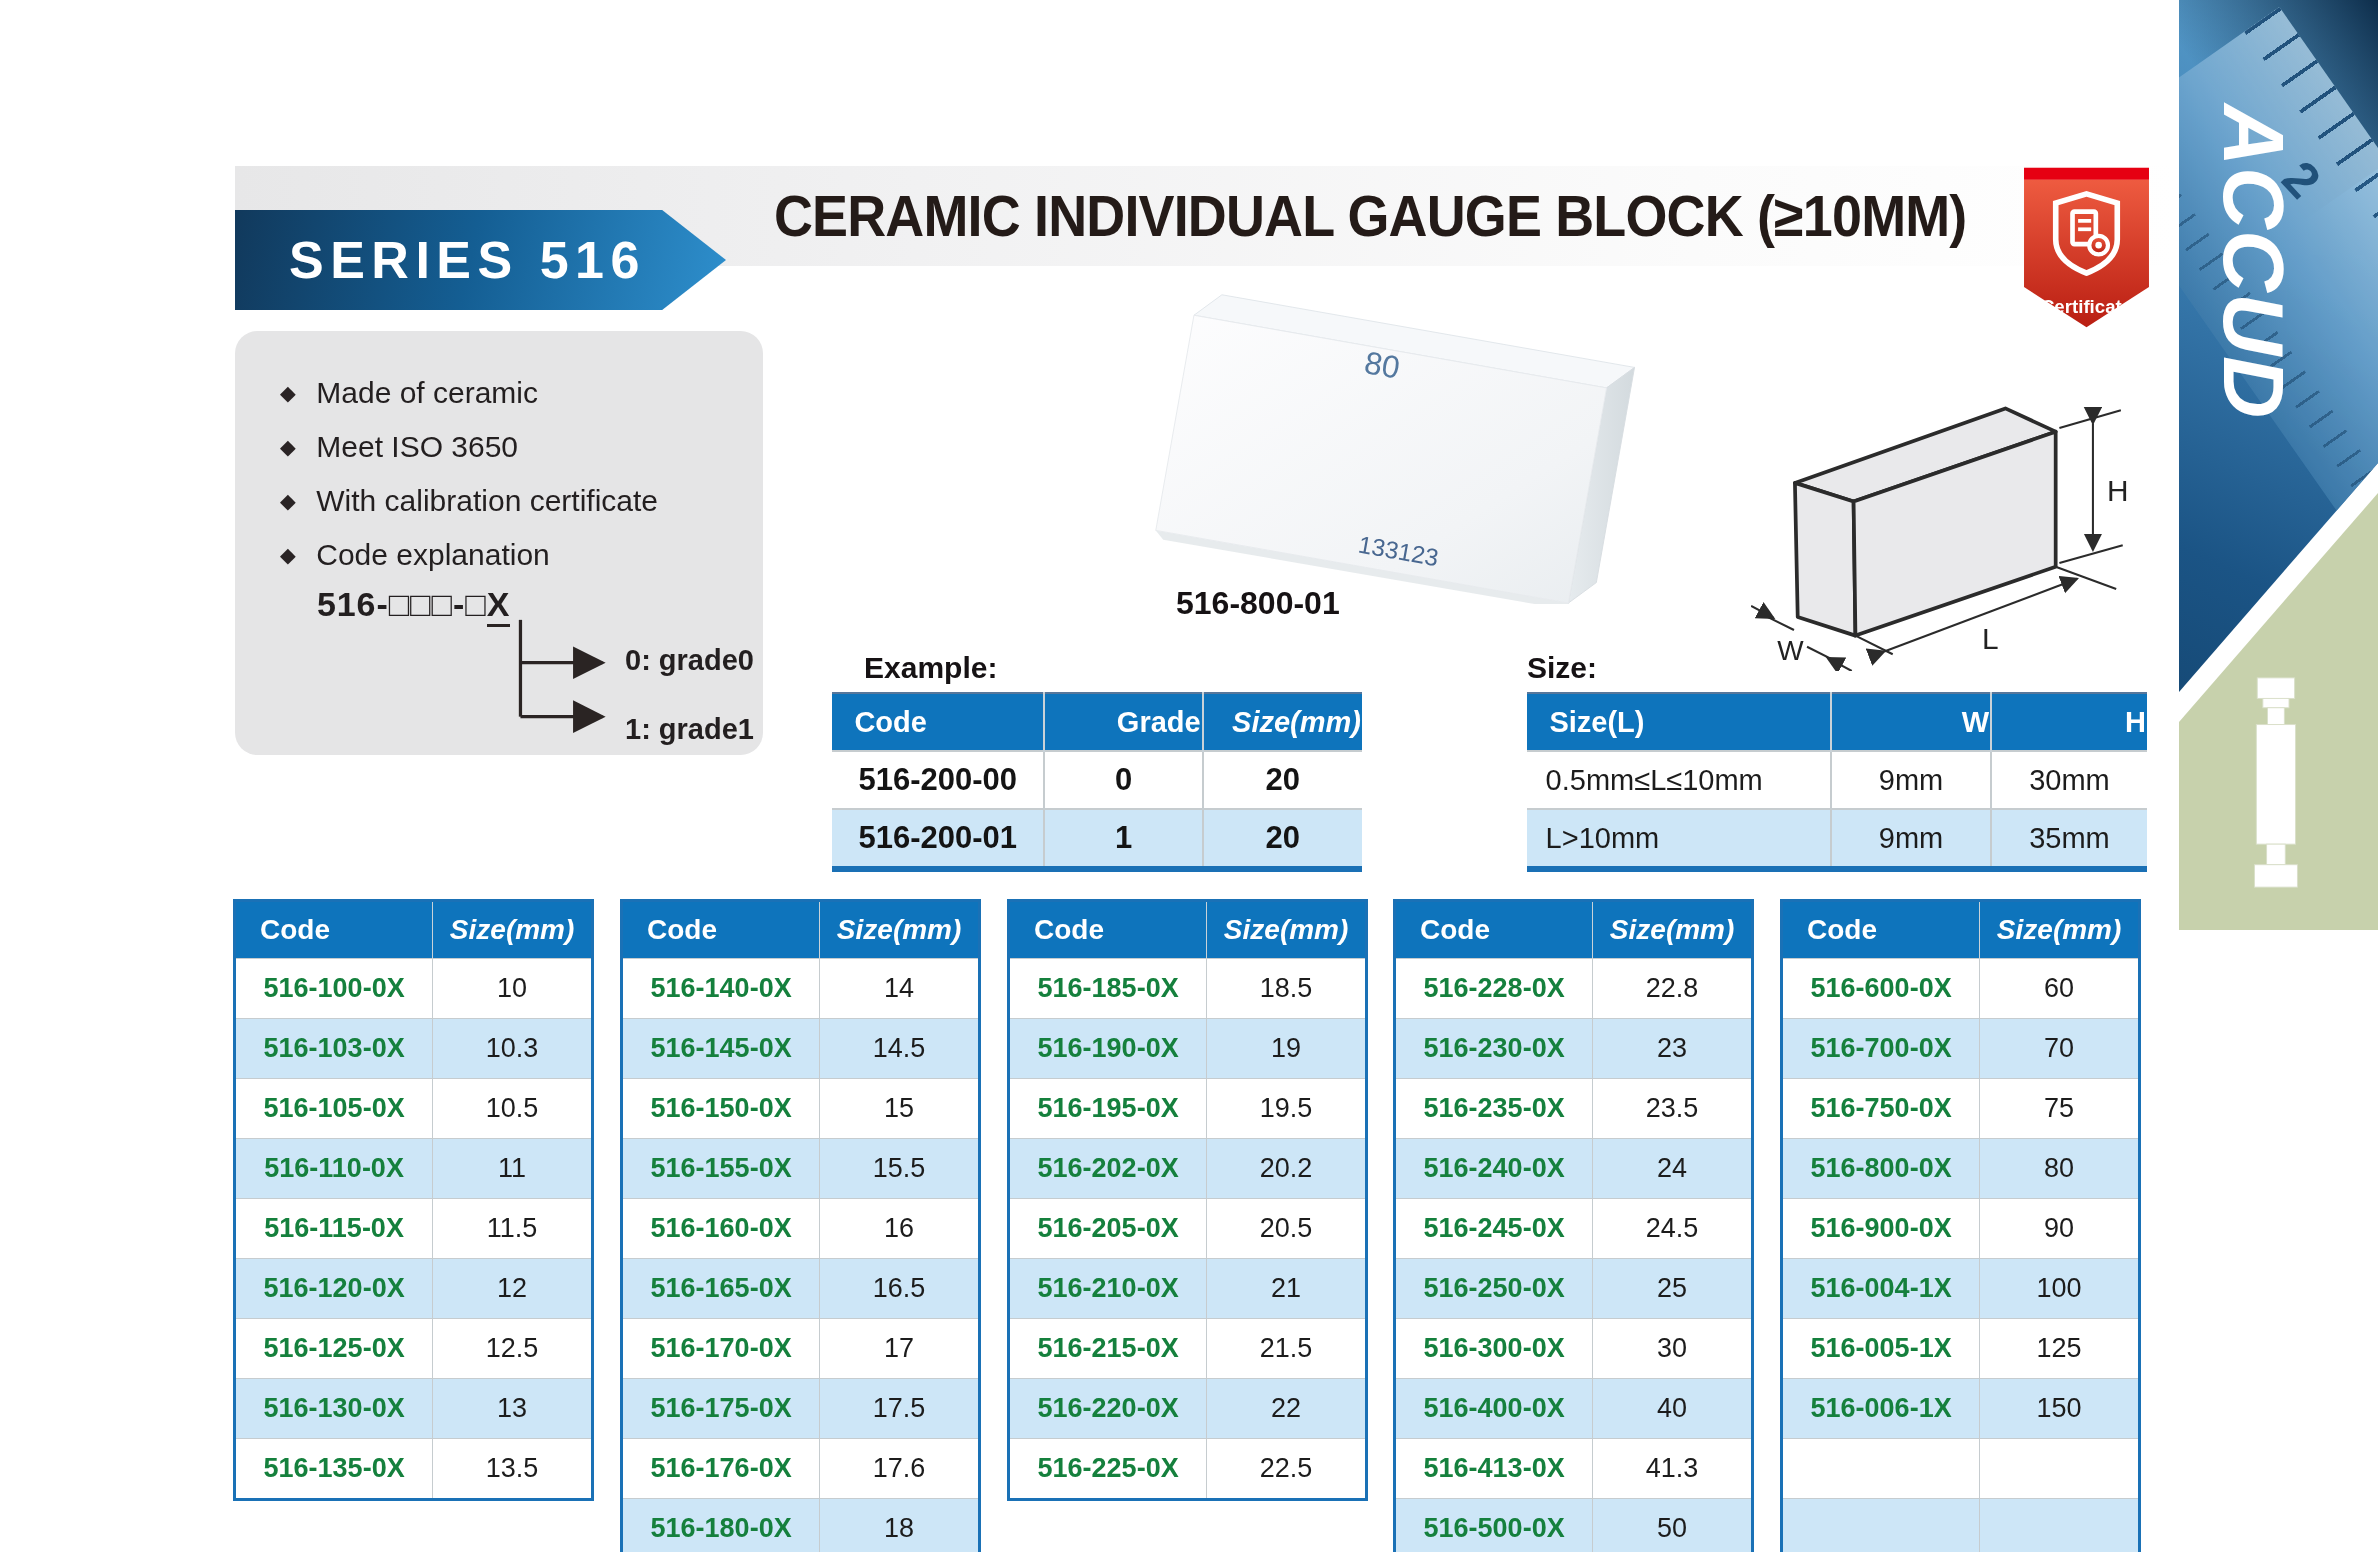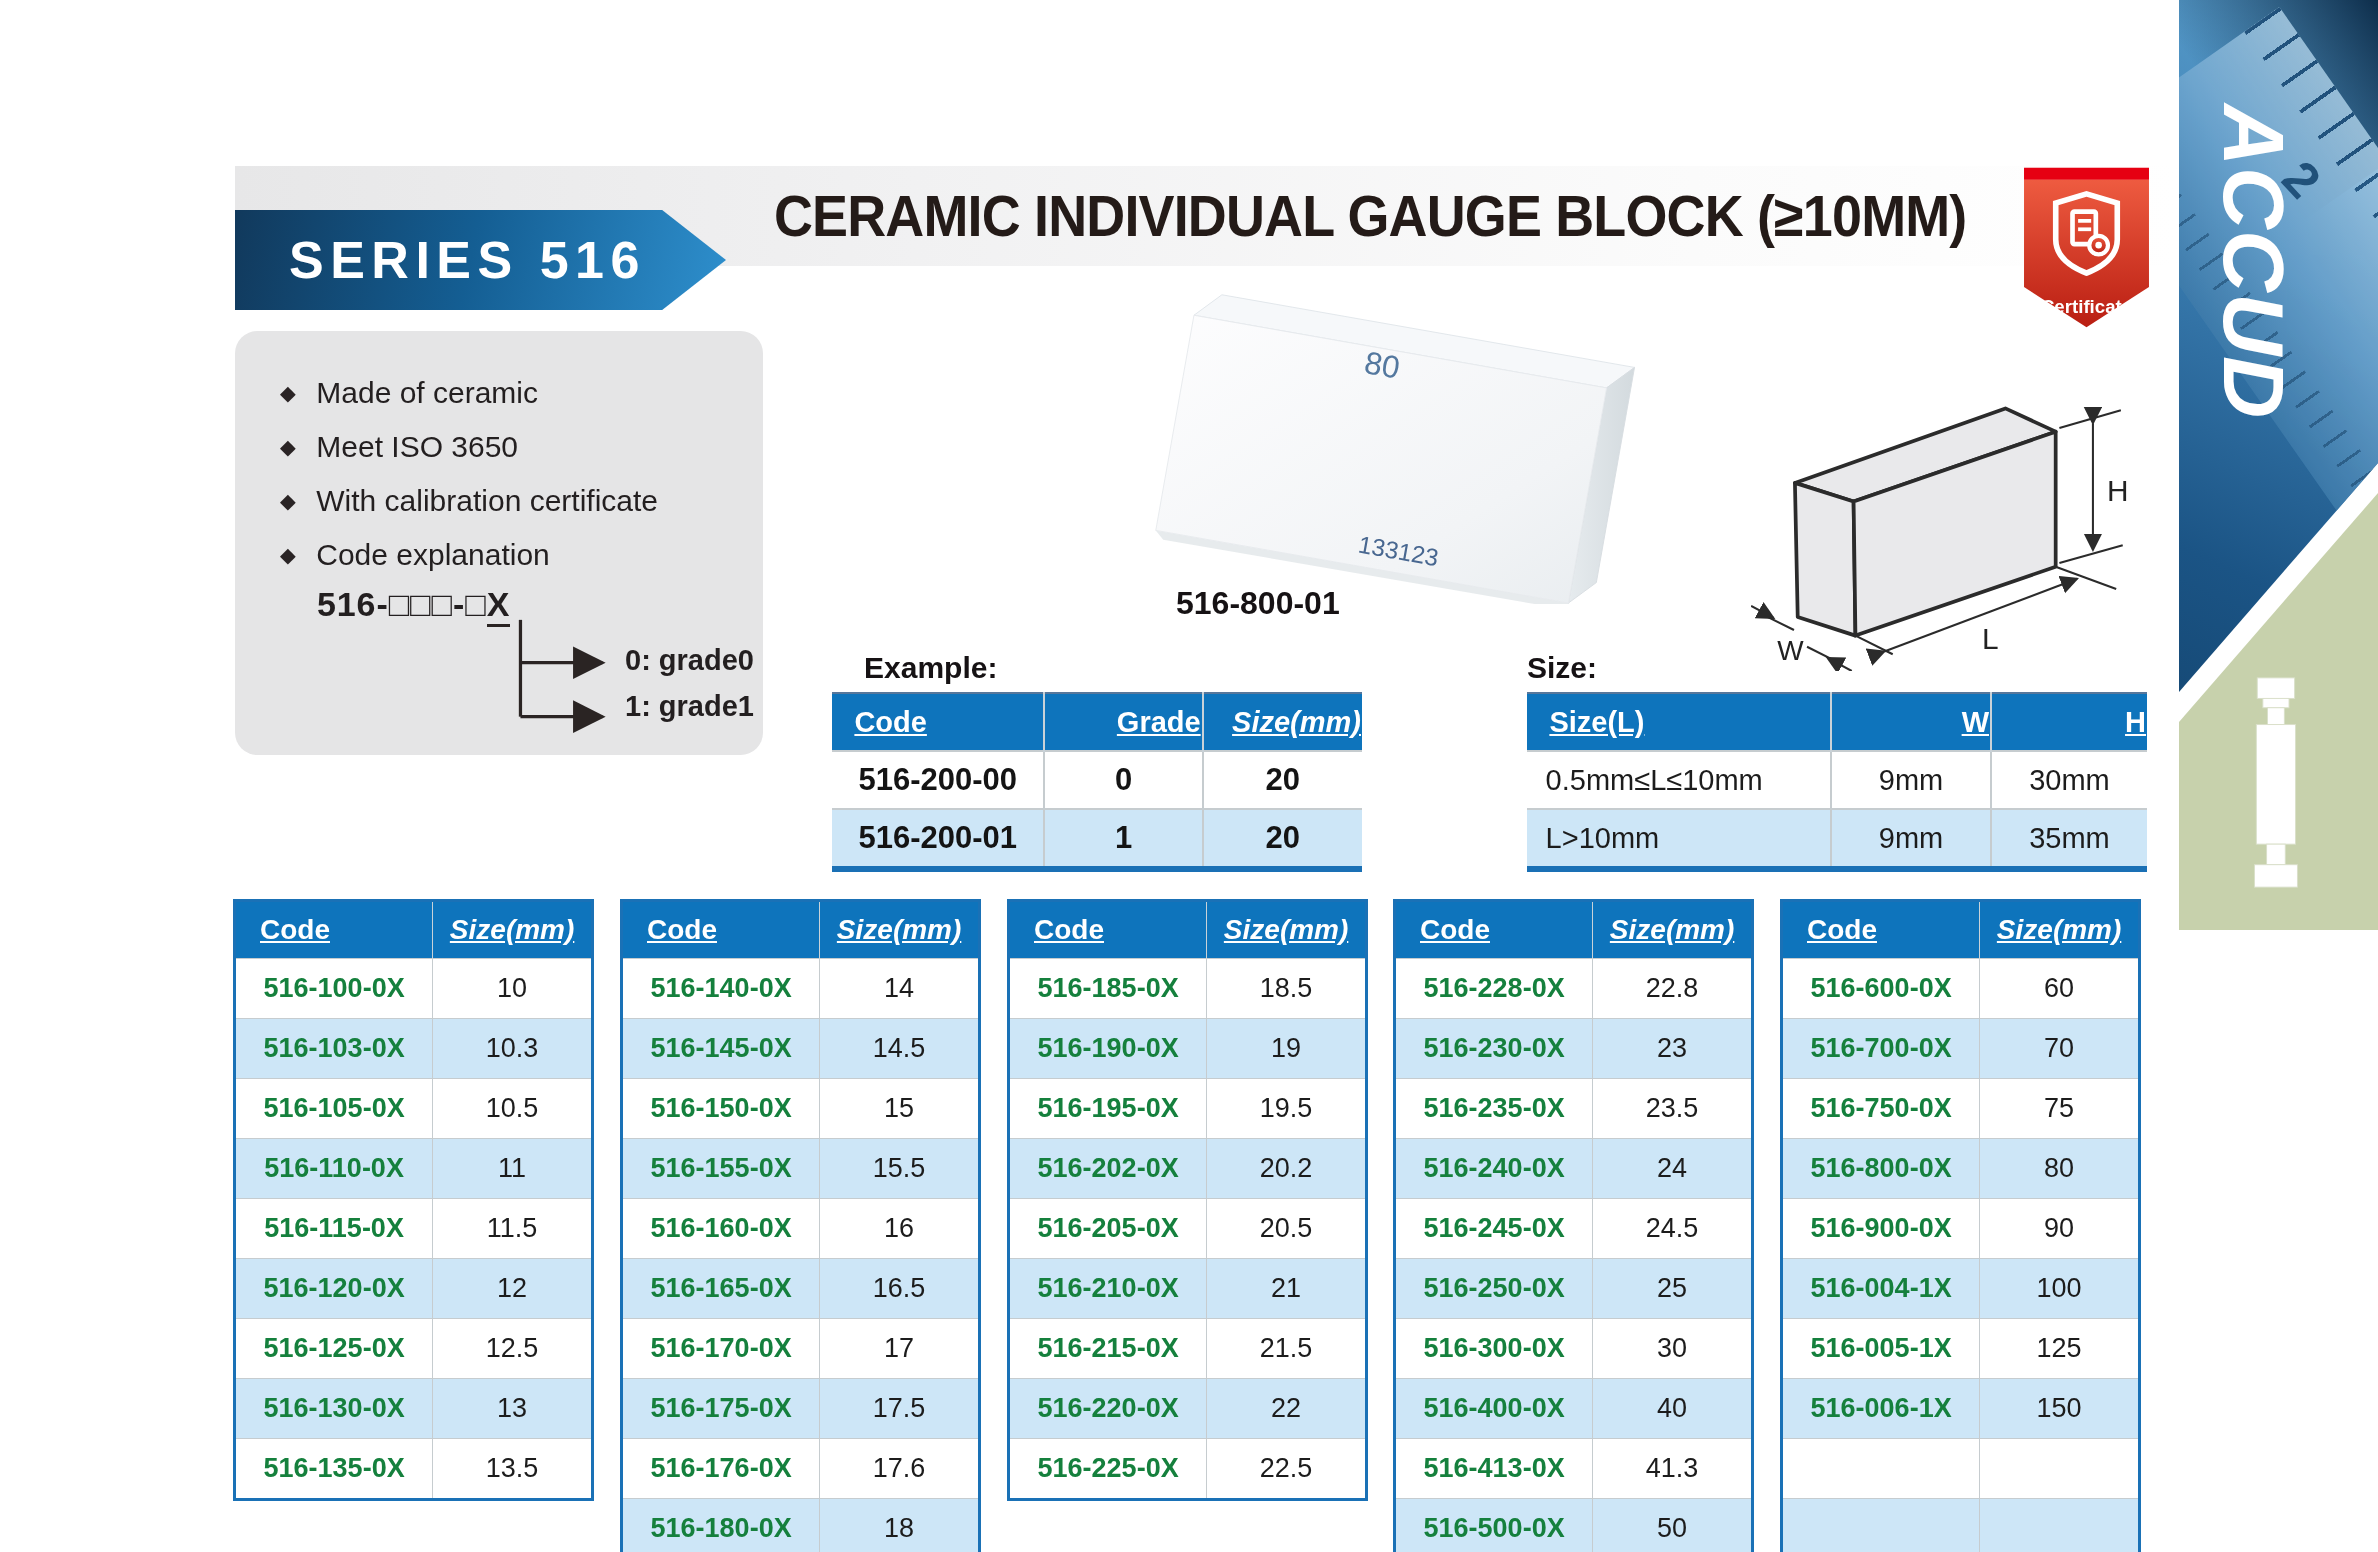--- a/index.html
+++ b/index.html
@@ -54,21 +54,21 @@
   .grade-label{position:absolute;font-size:29px;font-weight:bold;white-space:nowrap;}
   .connector-svg{position:absolute;left:276px;top:287px;}
 
   
   .photo-svg{position:absolute;left:1147px;top:278px;}
   .photo-label{position:absolute;left:1176px;top:585px;font-size:32px;font-weight:bold;color:#161214;}
   .diagram-svg{position:absolute;left:1751px;top:373px;}
 
   
   table{border-collapse:collapse;table-layout:fixed;}
-  th{background:#0e74bc;color:#fff;font-weight:bold;text-decoration:underline;}
+  th{background:#0e74bc;color:#fff;font-weight:bold;}
   .section-label{position:absolute;font-size:30px;font-weight:bold;color:#161214;}
 
   .spec-table{position:absolute;background:#fff;border-top:2.8px solid #57779b;border-bottom:6.5px solid #1a70b5;}
   .spec-table th{height:54px;font-size:29px;text-align:center;}
   .spec-table th:first-child{text-align:left;padding-left:22.4px;}
   .spec-table th+th{border-left:2.8px solid #c9d2d8;text-align:right;}
   .spec-table td{height:54px;text-align:center;border-top:2.8px solid #c6cccf;}
   .spec-table td+td{border-left:2.8px solid #c6cccf;}
   .spec-table tr:nth-child(even) td{background:#cde6f7;}
   .example-table td{font-size:31px;font-weight:bold;color:#141414;}
@@ -159,21 +159,21 @@
       <defs>
         <marker id="arr" markerWidth="12" markerHeight="12" refX="9" refY="5" orient="auto">
           <path d="M0,0 L10,5 L0,10 Z" fill="#2a2423"></path>
         </marker>
       </defs>
       <path d="M10,2 V106" stroke="#2a2423" stroke-width="3.5" fill="none"></path>
       <path d="M10,48 H98" stroke="#2a2423" stroke-width="3.5" fill="none" marker-end="url(#arr)"></path>
       <path d="M10,106 H98" stroke="#2a2423" stroke-width="3.5" fill="none" marker-end="url(#arr)"></path>
     </svg>
     <div class="grade-label" style="left:390px;top:313px">0: grade0</div>
-    <div class="grade-label" style="left:390px;top:359px">1: grade1</div>
+    <div class="grade-label" style="left:390px;top:382px">1: grade1</div>
   </div>
 
   <svg class="photo-svg" width="541" height="326" viewBox="0 0 580 350">
     <defs>
       <linearGradient id="fg" x1="0" y1="0" x2="1" y2="1">
         <stop offset="0" stop-color="#fdfdfe"></stop>
           <stop offset=".7" stop-color="#f2f4f6"></stop>
           <stop offset="1" stop-color="#e9edf0"></stop>
       </linearGradient>
       <linearGradient id="rg" x1="0" y1="0" x2="1" y2="0">

